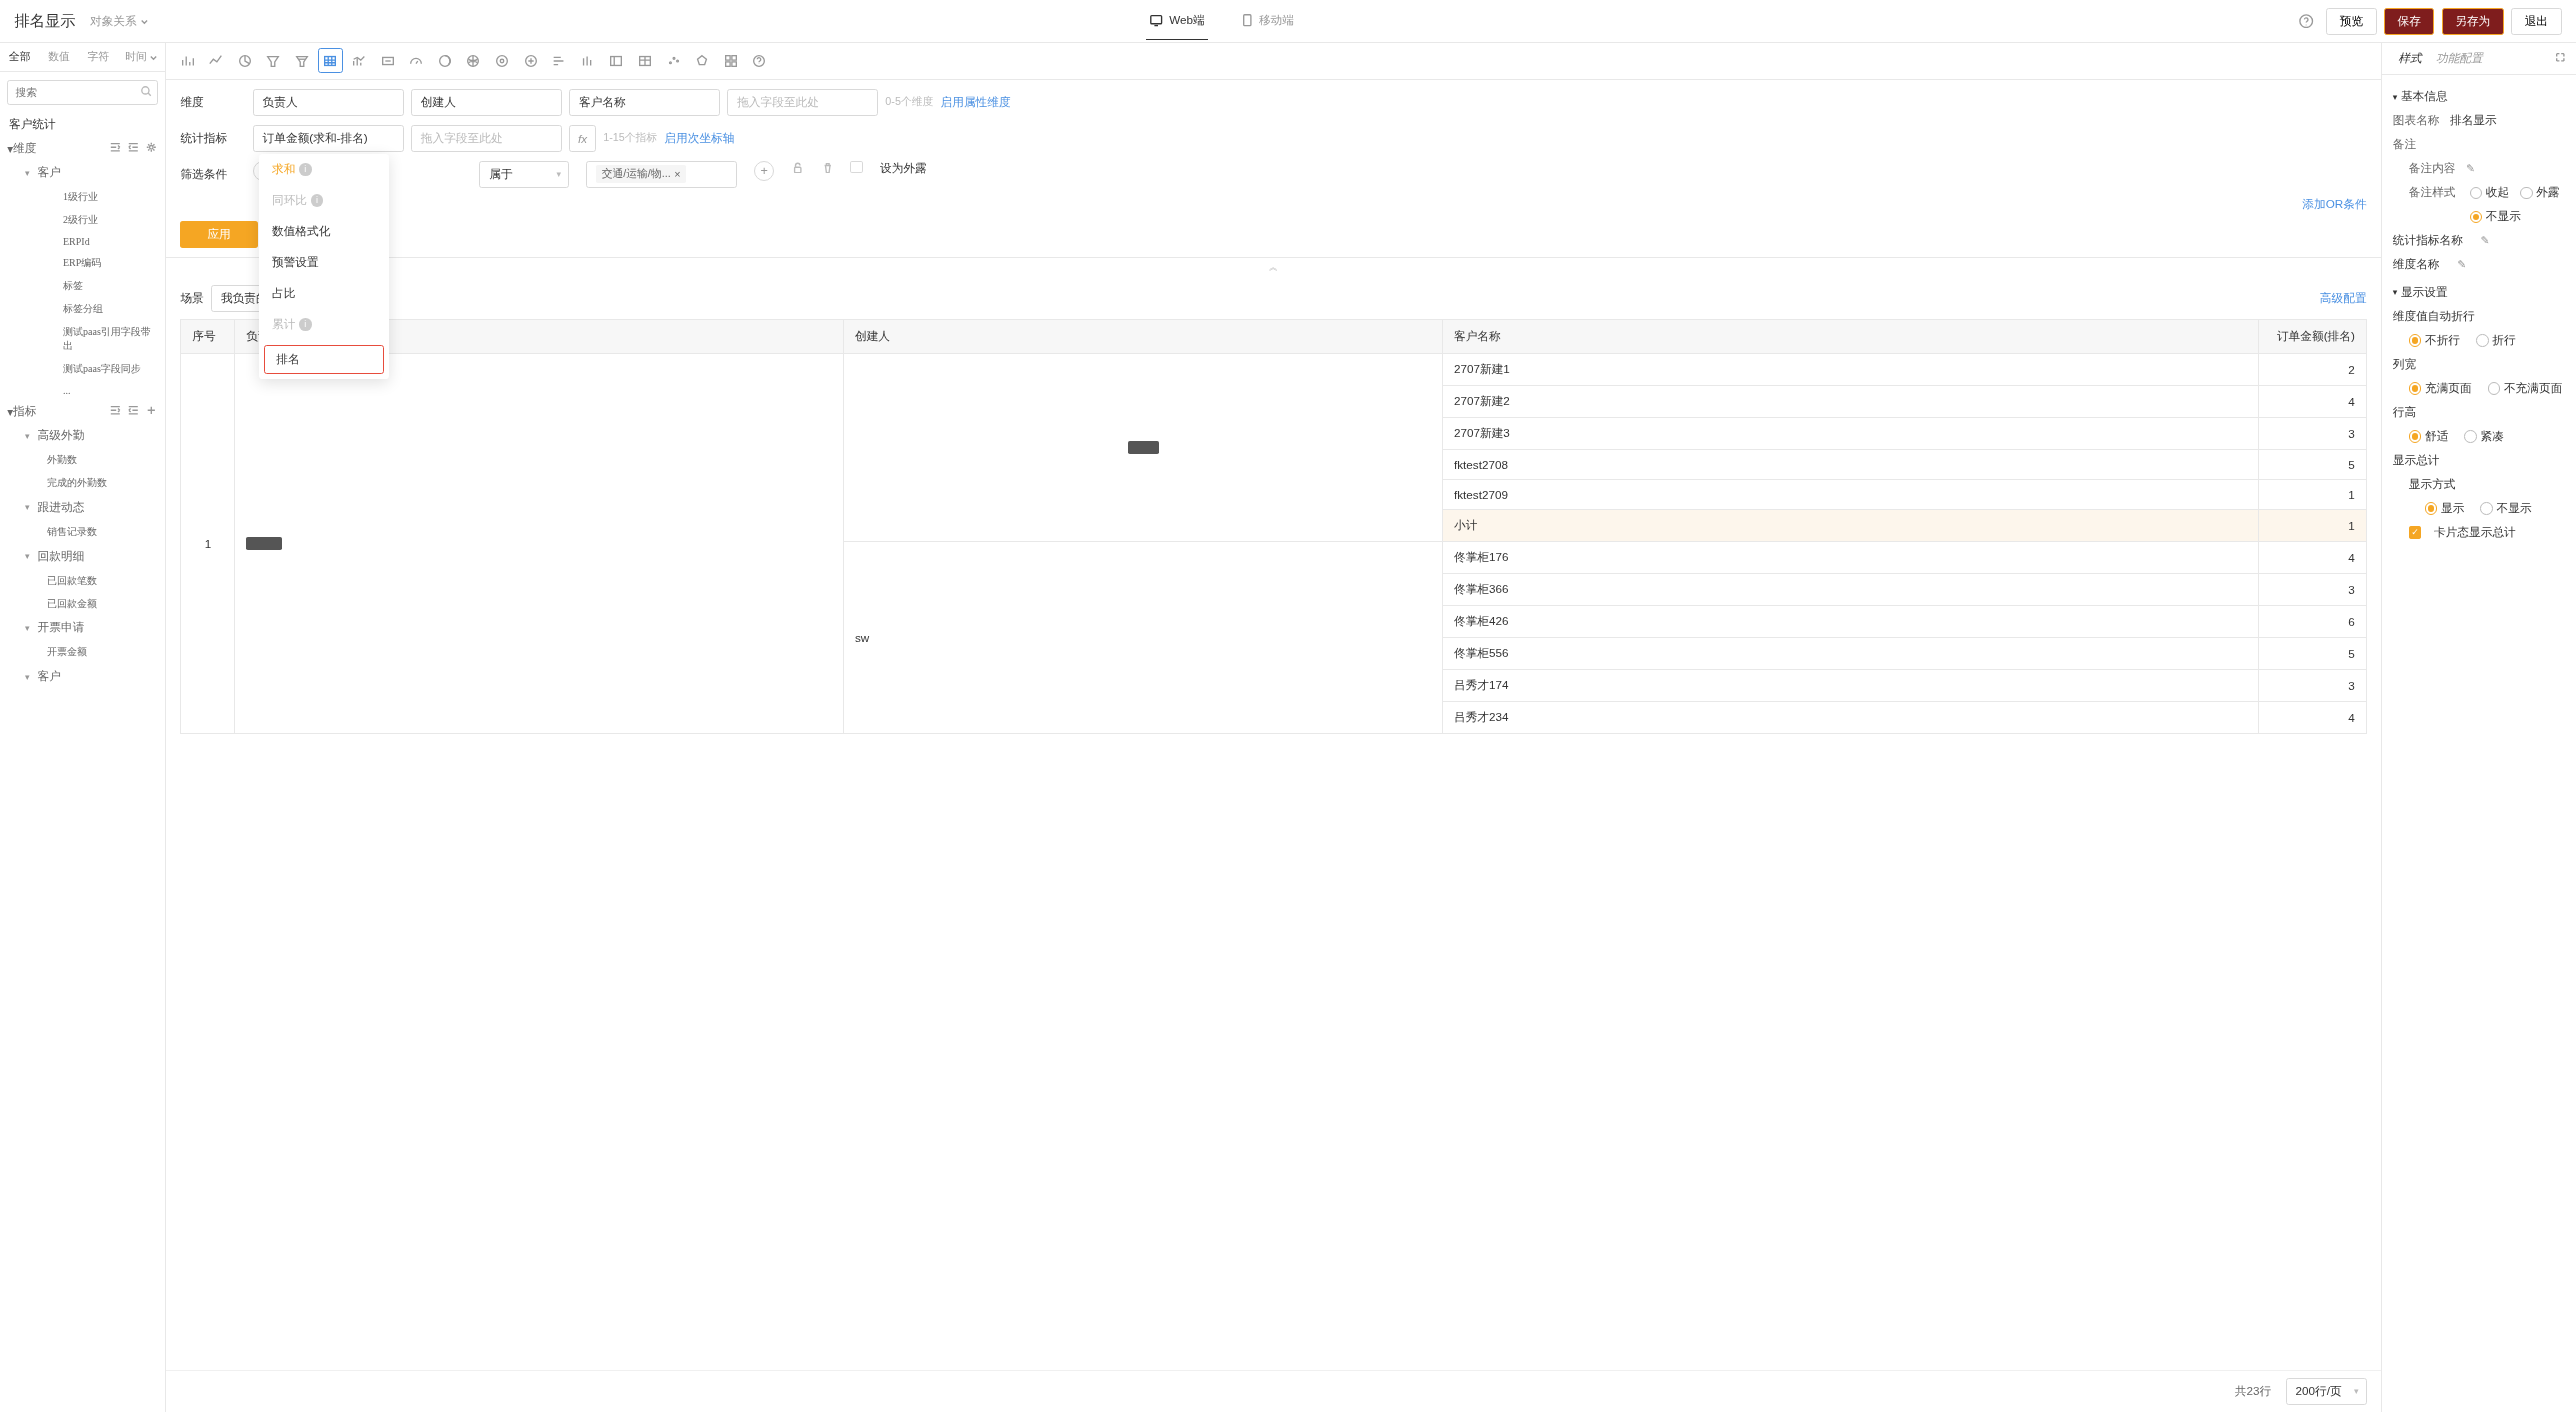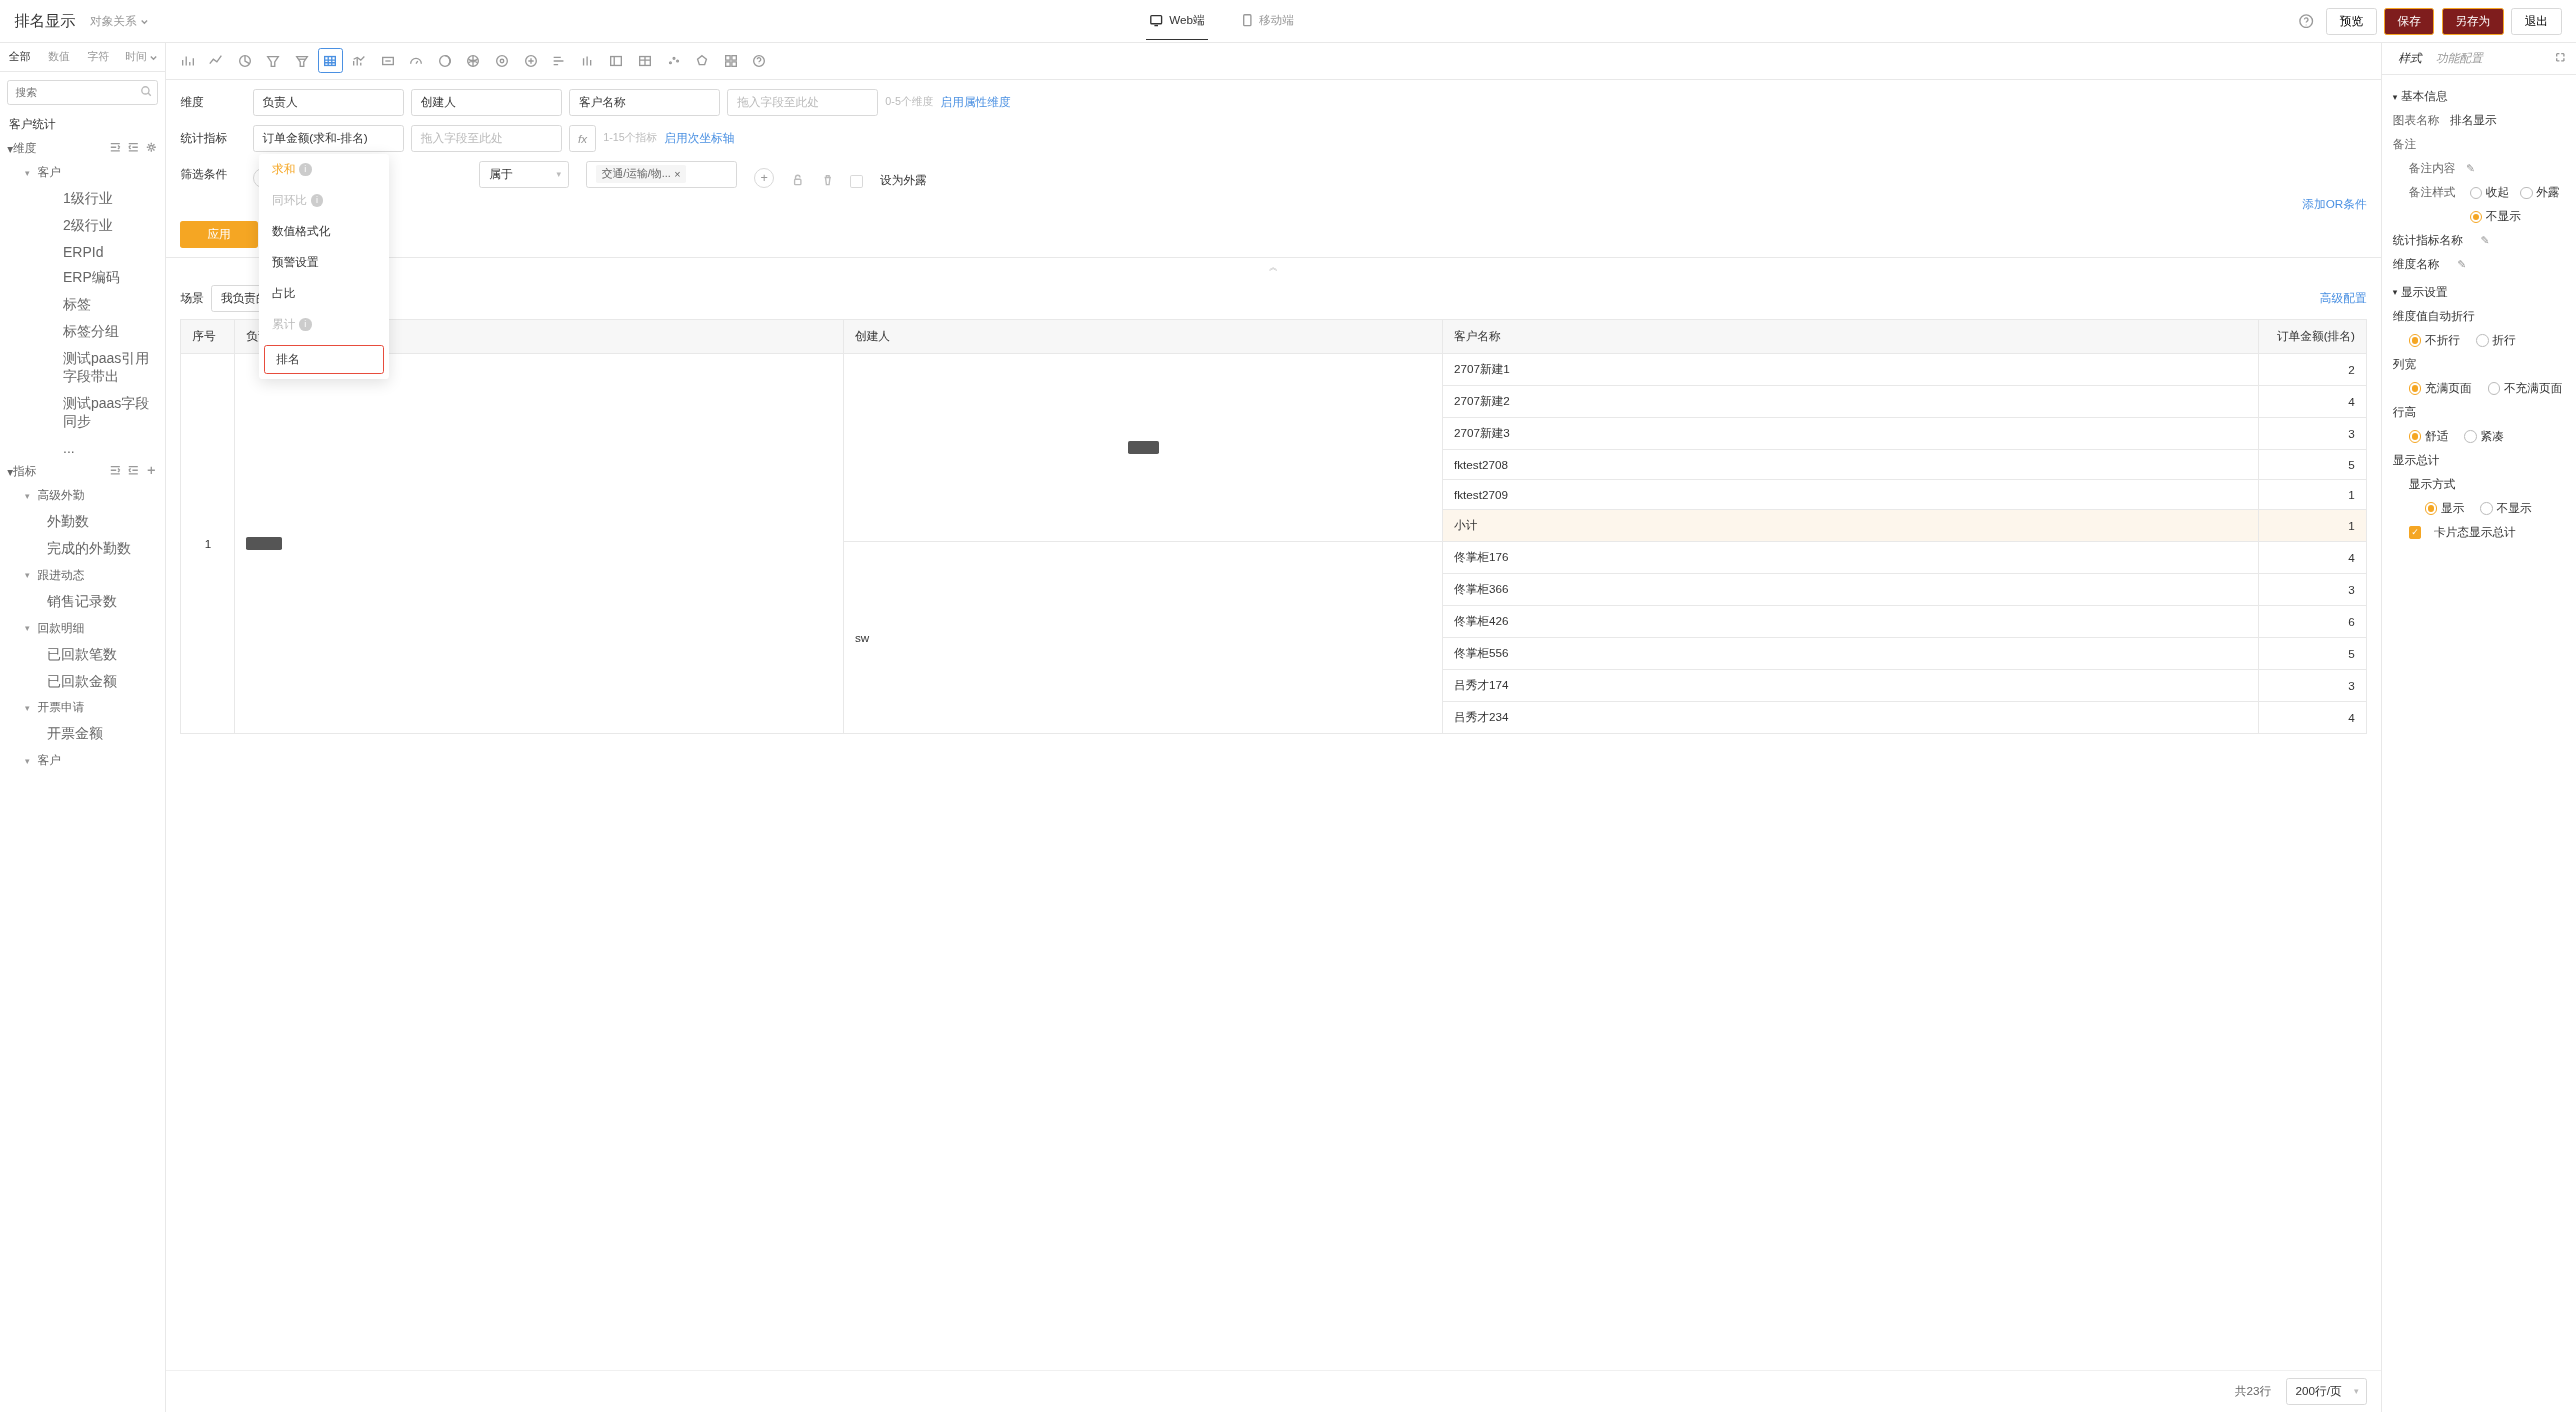--- a/index.html
+++ b/index.html
@@ -30,39 +30,39 @@
 .search-box { margin: 7.2px; position: relative; }
 .search-box input { width: 100%; height: 25px; border: 0.9px solid #d9d9d9; border-radius: 2.7px; padding: 0 25px 0 7.2px; font-size: 10.8px; }
 .search-box .sicn { position: absolute; right: 5.4px; top: 5.4px; color: #bbb; }
 .left-section-title { padding: 5.4px 9px; font-size: 11.7px; color: #333; }
 .tree-node { display: flex; align-items: center; padding: 5.4px 9px; cursor: pointer; color: #666; font-size: 11.7px; }
 .tree-node .caret { width: 12.6px; color: #999; font-size: 9px; }
 .tree-children { padding-left: 16px; }
 .tree-header { display: flex; align-items: center; padding: 3.6px 7.2px; }
 .tree-header .label { flex: 1; display: flex; align-items: center; font-size: 11.7px; color: #666; }
 .tree-icons { display: flex; gap: 5.4px; color: #999; }
-.field-item { padding: 4.5px 9px 4.5px 31px; color: #666; font-size: 14px; cursor: pointer; }
+.field-item { padding: 4.5px 9px 4.5px 31px; color: #666; font-size: 10px; cursor: pointer; font-family: Liberation Serif, serif; }
 
 
 .center-panel { flex: 1; display: flex; flex-direction: column; overflow: hidden; }
 .chart-type-bar { display: flex; align-items: center; gap: 3.6px; padding: 5.4px 9px; border-bottom: 0.9px solid #e8e8e8; }
 .chart-type-btn { width: 25px; height: 25px; border: 0.9px solid transparent; border-radius: 2.7px; display: flex; align-items: center; justify-content: center; color: #999; cursor: pointer; }
 .chart-type-btn.active { border-color: #4a90e2; color: #4a90e2; }
 .chart-type-btn svg { width: 16px; height: 16px; }
 
 .config-rows { padding: 9px 14.4px; border-bottom: 0.9px solid #e8e8e8; position: relative; }
 .config-row { display: flex; align-items: center; margin-bottom: 9px; gap: 7.2px; }
 .config-row .row-label { width: 65px; color: #333; font-size: 11.7px; }
 .chip { height: 27px; min-width: 151px; border: 0.9px solid #d9d9d9; border-radius: 2.7px; display: flex; align-items: center; padding: 0 9px; font-size: 11.7px; color: #333; background: #fff; position: relative; }
 .chip.placeholder { color: #bbb; }
 .chip-wide { min-width: 151px; }
 .fx-box { width: 27px; height: 27px; border: 0.9px solid #d9d9d9; border-radius: 2.7px; display:flex;align-items:center;justify-content:center;color:#999;font-style:italic;}
 .hint { color: #bbb; font-size: 10.8px; }
 .link { color: #4a90e2; cursor: pointer; font-size: 11.7px; }
-.filter-group { display: flex; align-items: flex-end; gap: 17px; flex: 1; }
+.filter-group { display: flex; align-items: flex-start; gap: 17px; flex: 1; }
 .circle-btn { width: 20px; height: 20px; border: 0.9px solid #d9d9d9; border-radius: 50%; display: flex; align-items: center; justify-content: center; color: #999; cursor: pointer; font-size: 12.6px; }
 .select-box { height: 27px; border: 0.9px solid #d9d9d9; border-radius: 2.7px; padding: 0 21.6px 0 9px; display: flex; align-items: center; min-width: 90px; position: relative; color: #333; }
 .select-box .arrow { position: absolute; right: 7.2px; color: #bbb; font-size: 9px; }
 .tag-select { min-width: 151px; }
 .tag-chip { background: #f5f5f5; border-radius: 1.8px; padding: 1.8px 5.4px; font-size: 10.8px; color: #666; display:flex;align-items:center;gap:3.6px;}
 .checkbox { width: 12.6px; height: 12.6px; border: 0.9px solid #d9d9d9; border-radius: 1.8px; display: inline-block; }
 .apply-btn { background: #F5A623; color: #fff; border: none; height: 27px; padding: 0 27px; border-radius: 2.7px; cursor: pointer; font-size: 11.7px; }
 
 
 .popover { position: absolute; background: #fff; box-shadow: 0 3.6px 14.4px rgba(0,0,0,0.12); border-radius: 3.6px; z-index: 100; min-width: 130px; }

